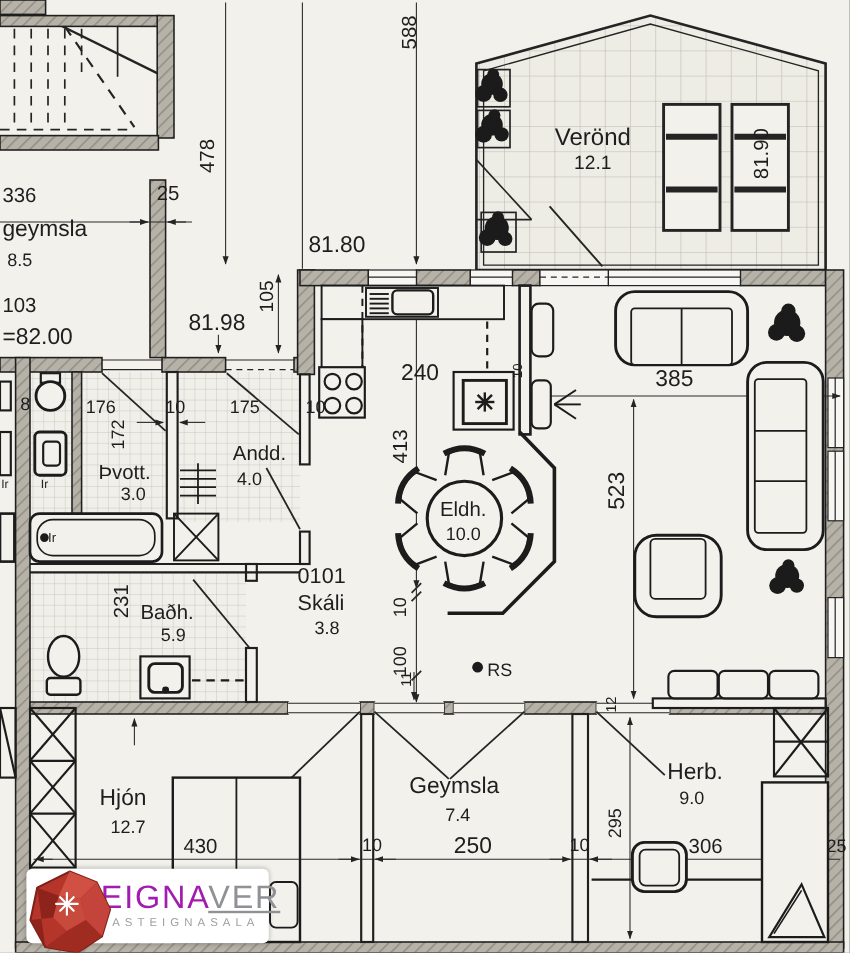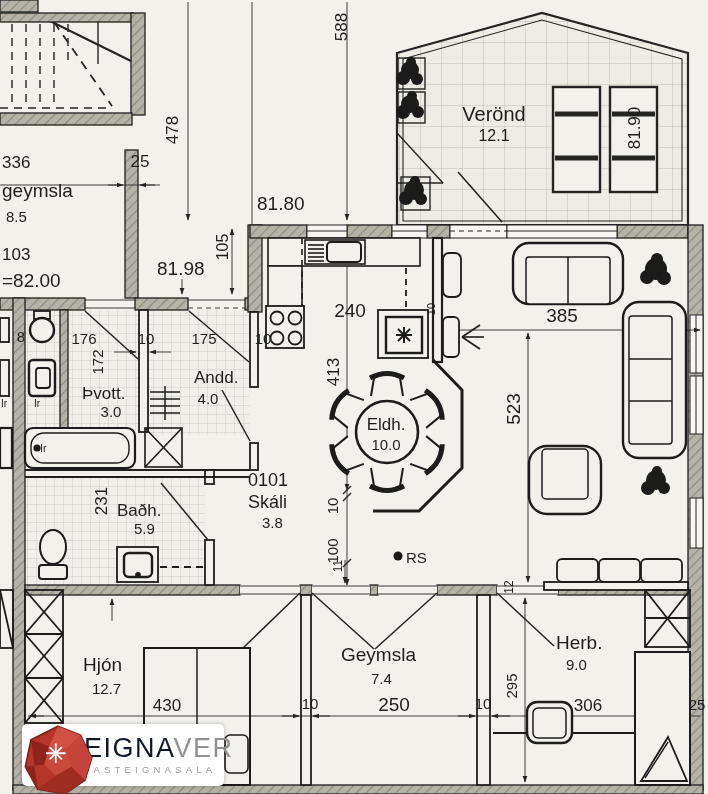--- a/index.html
+++ b/index.html
@@ -5,22 +5,22 @@
   html,body{margin:0;padding:0;background:#777;}
   .sheet{position:relative;width:708px;height:794px;background:#f2f1ec;overflow:hidden;
          font-family:"Liberation Sans",sans-serif;}
   .sheet svg{position:absolute;left:0;top:0;}
   text{fill:#1e1e1e;font-family:"Liberation Sans",sans-serif;}
   .logo{position:absolute;left:22px;top:724px;width:202px;height:62px;background:#ffffff;
         border-radius:5px;box-shadow:0 0 4px rgba(0,0,0,.25);display:flex;align-items:center;}
   .gem{position:absolute;left:-14px;top:-5px;width:72px;height:72px;}
   .logo-text{margin-left:62px;line-height:1;}
   .brand{font-size:27px;font-weight:500;letter-spacing:1.5px;white-space:nowrap;}
-  .brand .p1{color:#0f172a;}
-  .brand .p2{color:#8f9195;}
+  .brand .p1{color:#a21caf;}
+  .brand .p2{color:#8f9195;text-decoration:underline;}
   .tagline{margin-top:3px;font-size:9.5px;letter-spacing:4.2px;color:#9d9ea2;white-space:nowrap;}
 </style>
 </head>
 <body>
 
 <div class="sheet">
 <svg width="708" height="794" viewBox="0 0 708 794">
   <defs>
     <pattern id="hatch" width="7" height="7" patternUnits="userSpaceOnUse" patternTransform="rotate(45)">
       <rect width="7" height="7" fill="#b6b2a8"></rect>

